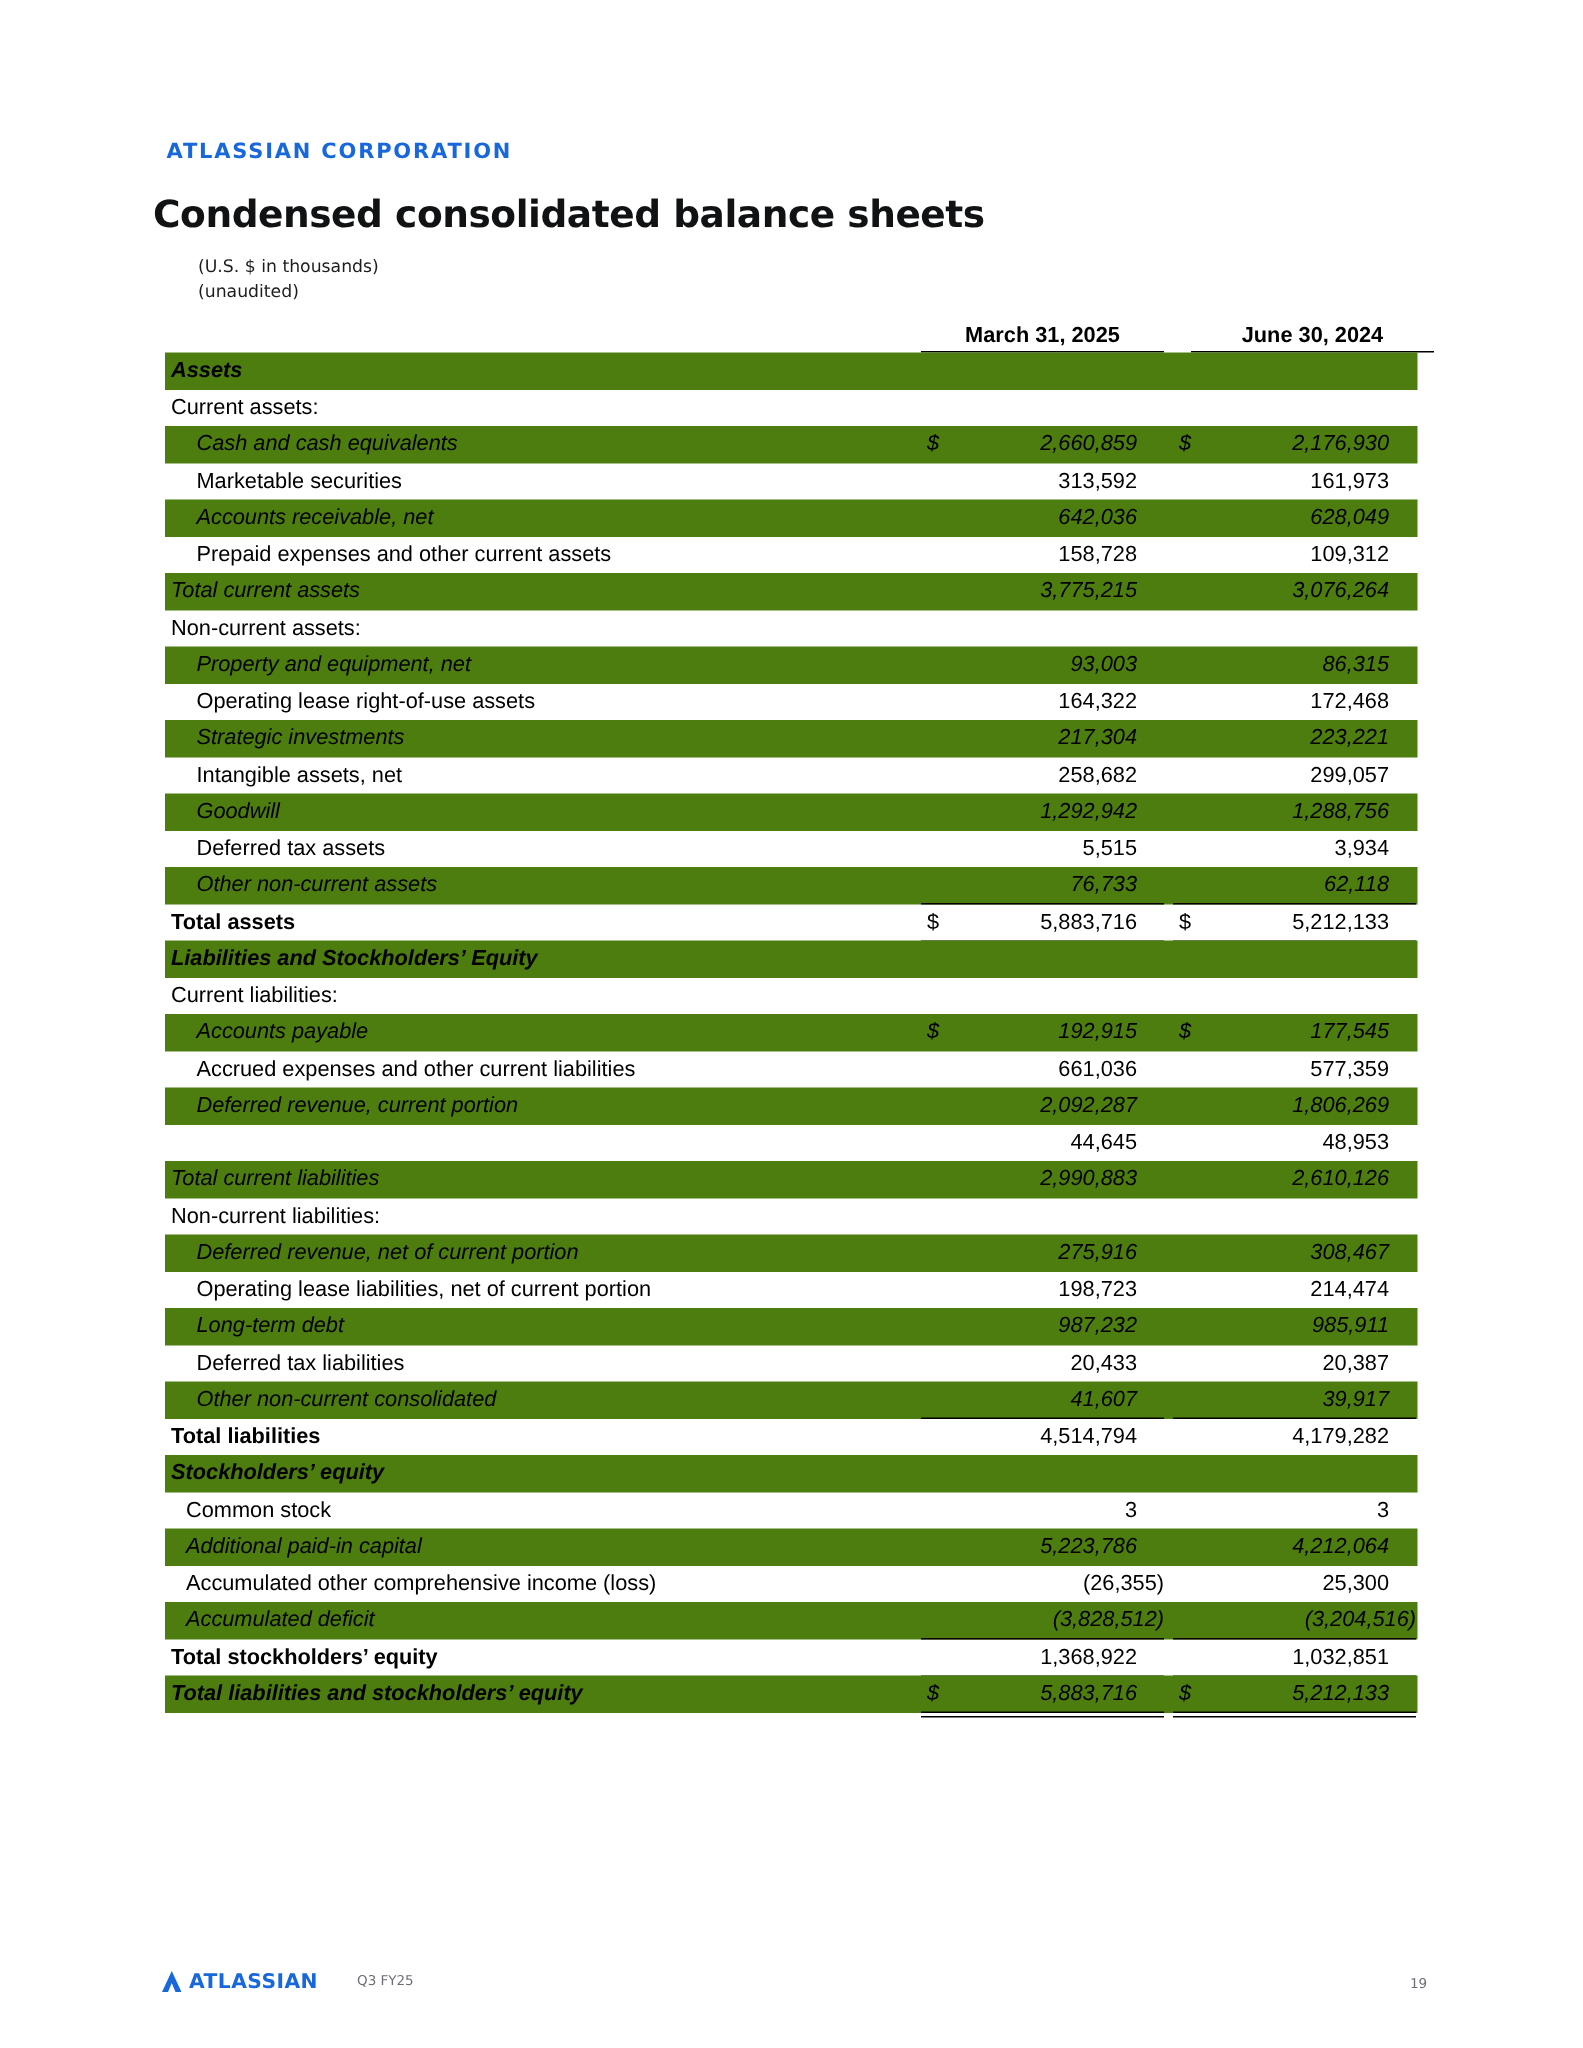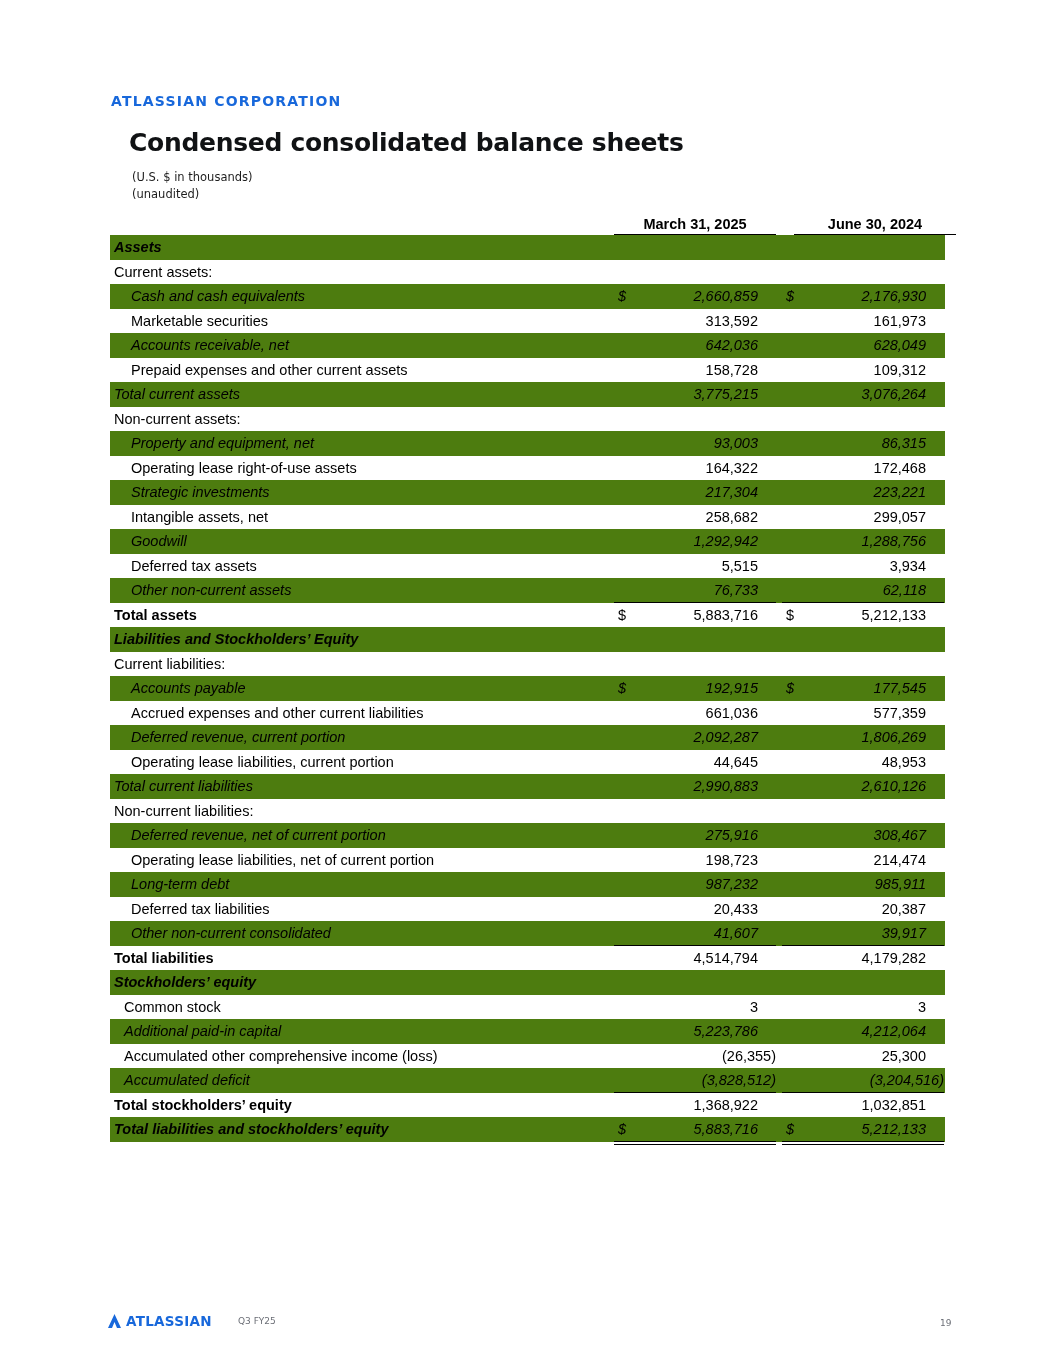--- a/index.html
+++ b/index.html
@@ -1,18 +1,18 @@
 <!DOCTYPE html>
 <html><head>
 <meta charset="utf-8">
 <style>
   html, body { margin: 0; padding: 0; background: #ffffff; }
   body { width: 1055px; height: 1365px; position: relative; overflow: hidden; font-family: "Liberation Sans", sans-serif; color: #172b4d; }
   .company { position: absolute; left: 111px; top: 93px; font-family: "DejaVu Sans", sans-serif; font-weight: bold; font-size: 14px; letter-spacing: 1.2px; color: #1868db; }
-  .title { position: absolute; left: 129px; top: 128px; font-family: "DejaVu Sans", sans-serif; font-weight: bold; font-size: 25px; color: #101214; letter-spacing: -0.3px; }
+  .title { position: absolute; left: 102px; top: 128px; font-family: "DejaVu Sans", sans-serif; font-weight: bold; font-size: 25px; color: #101214; letter-spacing: -0.3px; }
   .subtitle { position: absolute; left: 111px; font-family: "DejaVu Sans", sans-serif; font-size: 11.5px; color: #1d1d1d; margin-left: 21px; }
   .sub1 { top: 170px; }
   .sub2 { top: 187px; }
 
   .colhead { position: absolute; top: 214px; font-size: 14.5px; font-weight: bold; color: #000; text-align: center; height: 20px; line-height: 20px; border-bottom: 1.5px solid #000; }
   .colhead.c1 { left: 614px; width: 162px; }
   .colhead.c2 { left: 794px; width: 162px; }
 
   .table { position: absolute; left: 110px; top: 235px; width: 835px; }
   .row { position: relative; height: 24.5px; line-height: 24.5px; font-size: 14.5px; color: #000; }
@@ -217,21 +217,20 @@
     <div class="row shade ind1">
       <span class="label">Deferred revenue, current portion</span>
       <div class="cell c1">
         <span class="val">2,092,287</span>
       </div>
       <div class="cell c2">
         <span class="val">1,806,269</span>
       </div>
     </div>
     <div class="row ind1">
-      <span class="label">Operating lease liabilities, current portion</span>
       <div class="cell c1 line-bottom">
         <span class="val">44,645</span>
       </div>
       <div class="cell c2 line-bottom">
         <span class="val">48,953</span>
       </div>
     </div>
     <div class="row shade">
       <span class="label">Total current liabilities</span>
       <div class="cell c1">

